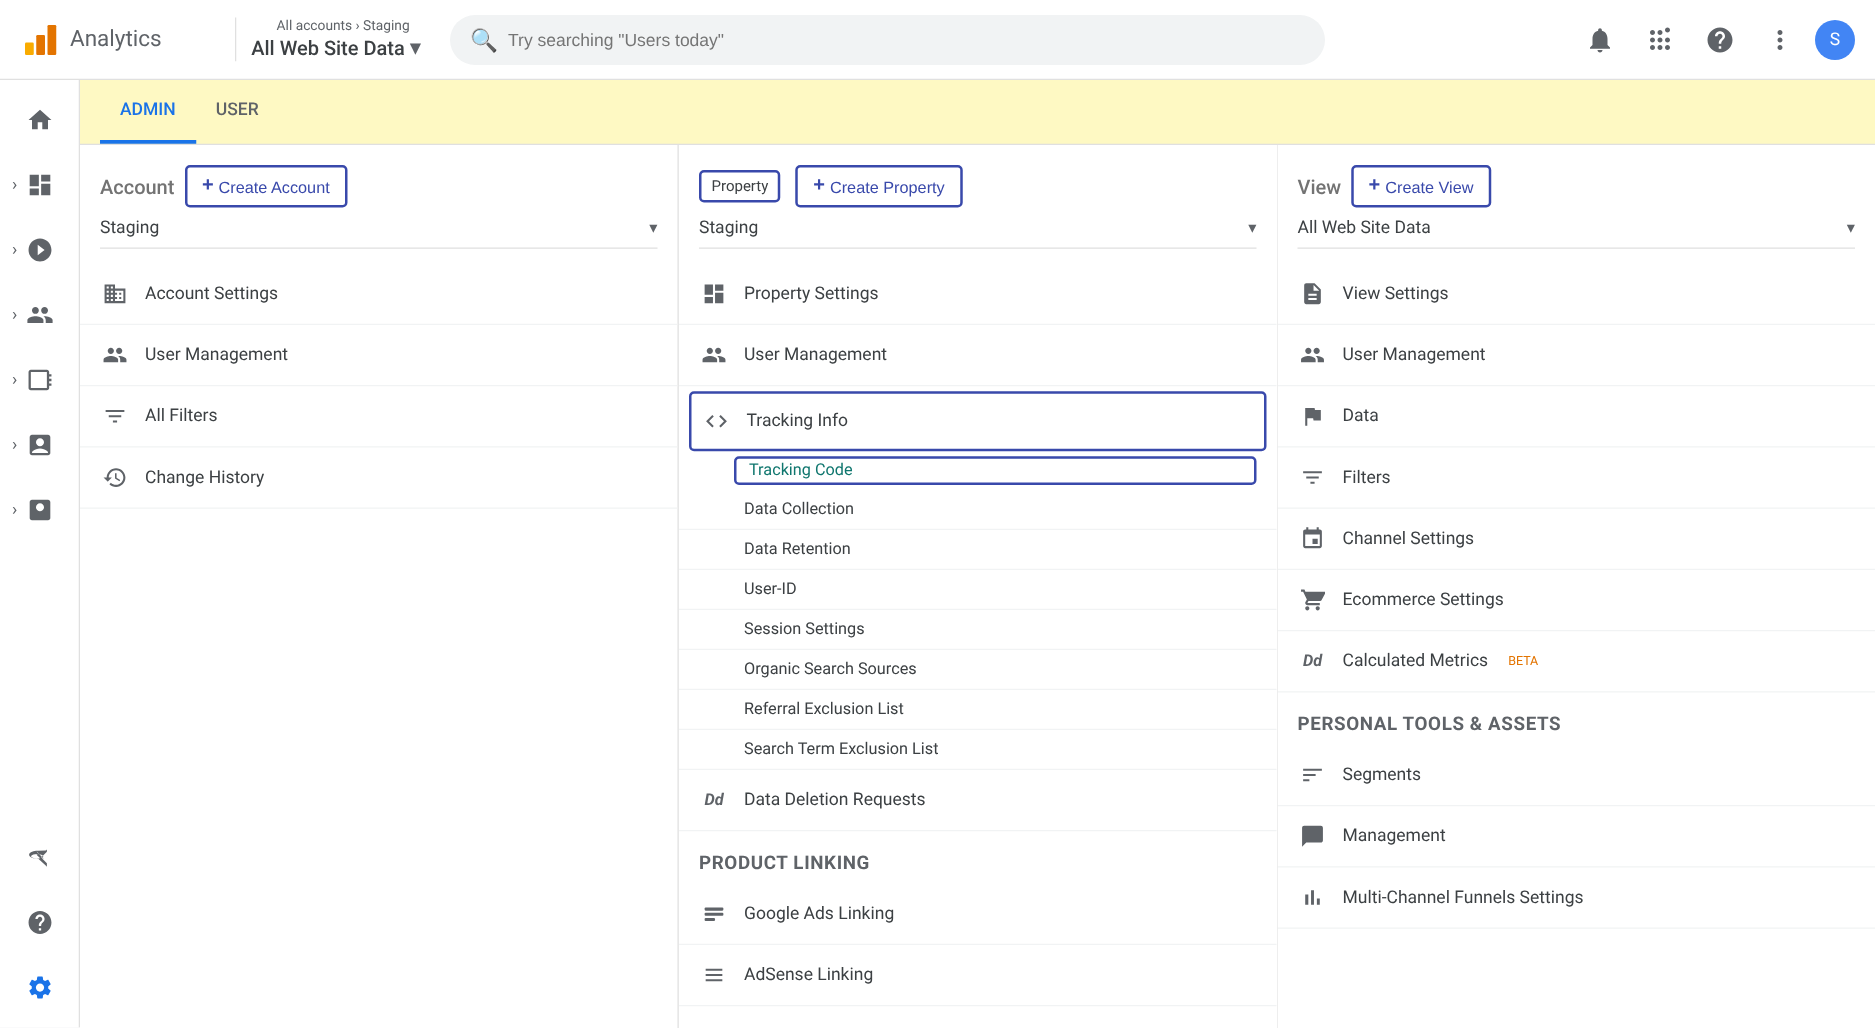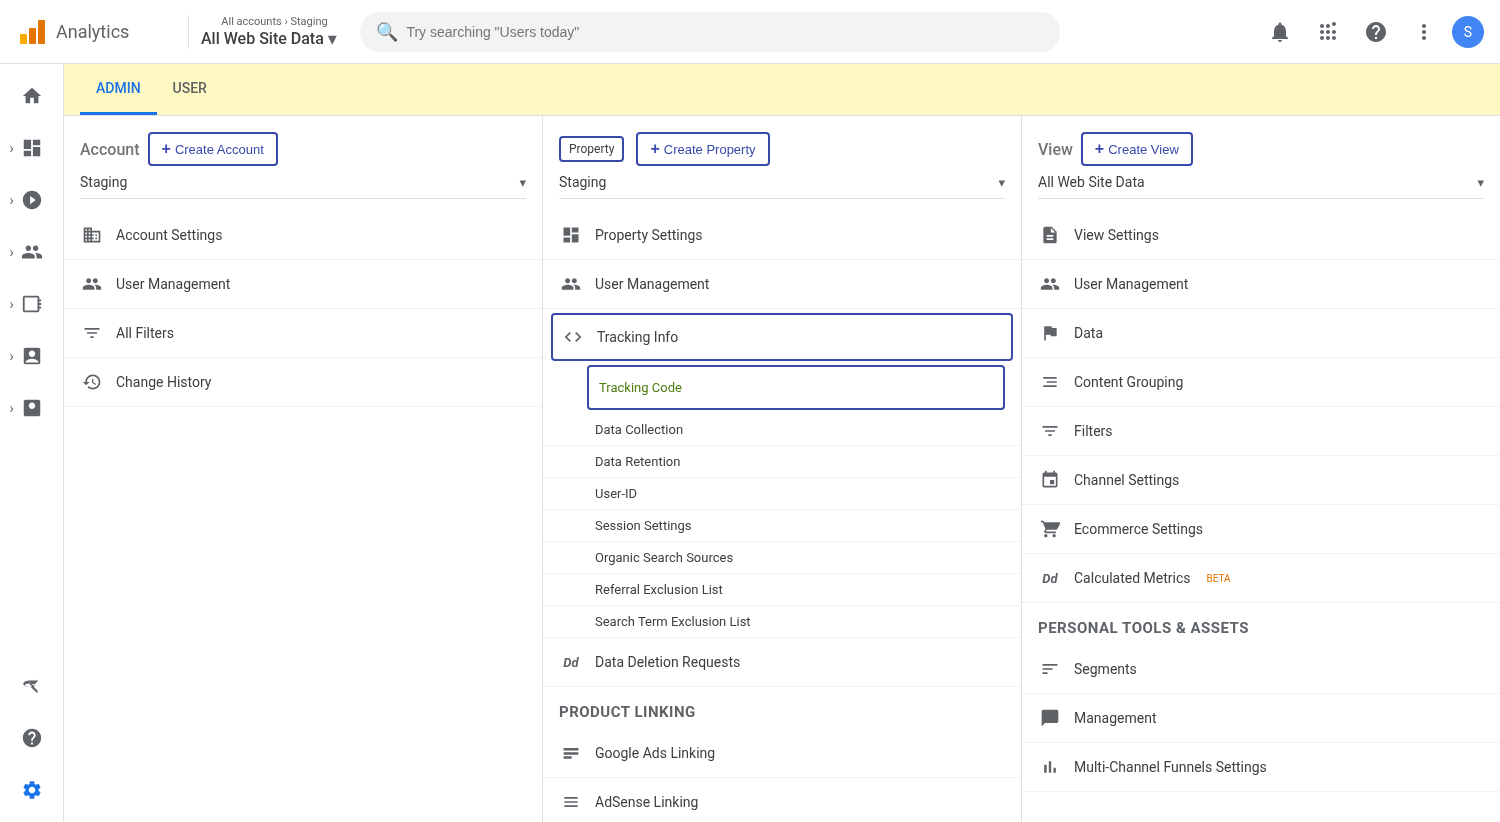--- a/index.html
+++ b/index.html
@@ -300,21 +300,21 @@
             <div class="menu-item-icon">
               <svg width="20" height="20" viewBox="0 0 24 24" fill="#5f6368">
                   <path d="M9.4 16.6L4.8 12l4.6-4.6L8 6l-6 6 6 6 1.4-1.4zm5.2 0l4.6-4.6-4.6-4.6L16 6l6 6-6 6-1.4-1.4z"></path>
                 </svg>
             </div>
             <span>Tracking Info</span>
           </div>
         </div>
 
         <div style="border: 2px solid #3949ab; margin: 4px 16px 4px 44px; border-radius: 4px;">
-          <div style="padding: 13px 10px; font-size: 13px; color: #4d7c0f; cursor: pointer;">
+          <div style="padding: 2px 10px; font-size: 13px; color: #0f766e; cursor: pointer;">
             <span>Tracking Code</span>
           </div>
         </div>
 
         <div class="sub-item">Data Collection</div>
         <div class="sub-item">Data Retention</div>
         <div class="sub-item">User-ID</div>
         <div class="sub-item">Session Settings</div>
         <div class="sub-item">Organic Search Sources</div>
         <div class="sub-item">Referral Exclusion List</div>
@@ -384,28 +384,20 @@
           <div class="menu-item-icon">
             <svg width="20" height="20" viewBox="0 0 24 24" fill="#5f6368">
                 <path d="M14.4 6L14 4H5v17h2v-7h5.6l.4 2h7V6h-5.6z"></path>
               </svg>
           </div>
           <span>Data</span>
         </div>
         <div class="menu-item">
           <div class="menu-item-icon">
             <svg width="20" height="20" viewBox="0 0 24 24" fill="#5f6368">
-                <path d="M4 6h16v2H4zm4 5h12v2H8zm-4 5h16v2H4z"></path>
-              </svg>
-          </div>
-          <span>Content Grouping</span>
-        </div>
-        <div class="menu-item">
-          <div class="menu-item-icon">
-            <svg width="20" height="20" viewBox="0 0 24 24" fill="#5f6368">
                 <path d="M10 18h4v-2h-4v2zM3 6v2h18V6H3zm3 7h12v-2H6v2z"></path>
               </svg>
           </div>
           <span>Filters</span>
         </div>
         <div class="menu-item">
           <div class="menu-item-icon">
             <svg width="20" height="20" viewBox="0 0 24 24" fill="#5f6368">
                 <path d="M17 12h-5v5h5v-5zM16 1v2H8V1H6v2H5c-1.11 0-1.99.9-1.99 2L3 19c0 1.1.89 2 2 2h14c1.1 0 2-.9 2-2V5c0-1.1-.9-2-2-2h-1V1h-2zm3 18H5V8h14v11z"></path>
               </svg>

